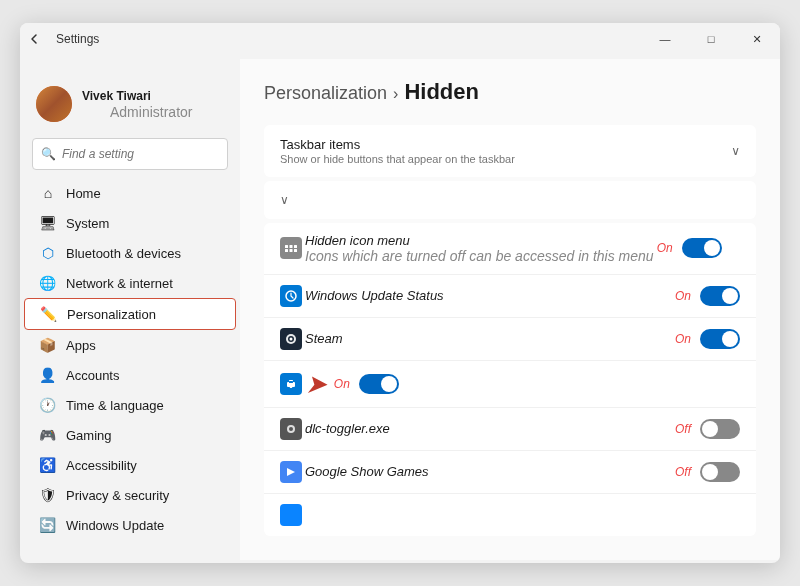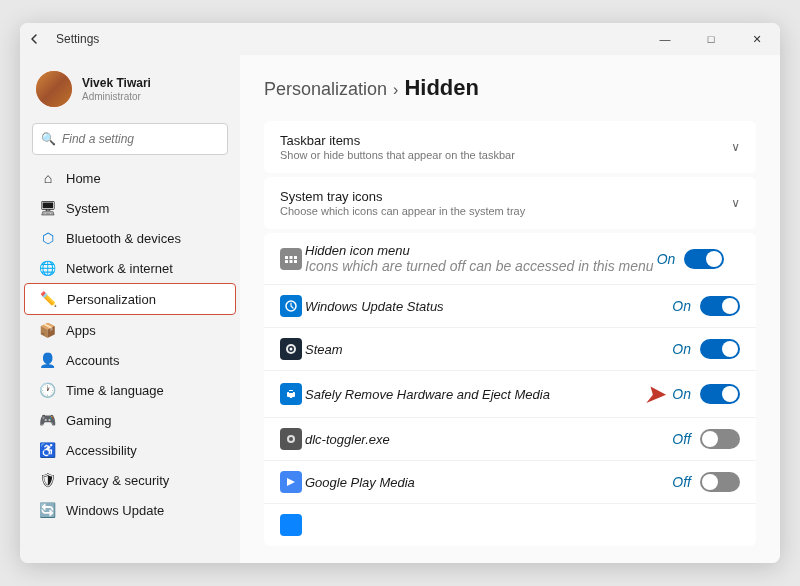--- a/index.html
+++ b/index.html
@@ -59,20 +59,21 @@
       align-items: center;
       justify-content: center;
       cursor: pointer;
       border-radius: 4px;
       margin-right: 8px;
     }
     .body {
       display: flex;
       flex: 1;
       overflow: hidden;
+      align-items: center;
     }
     .sidebar {
       width: 220px;
       background: #f3f3f3;
       flex-shrink: 0;
       display: flex;
       flex-direction: column;
       padding: 8px 0;
       overflow-y: auto;
     }
@@ -98,23 +99,24 @@
       height: 100%;
       background: linear-gradient(135deg, #d4863a 0%, #a0522d 50%, #c0722a 100%);
       border-radius: 50%;
     }
     .user-name {
       font-size: 12px;
       font-weight: 600;
       color: #1a1a1a;
     }
     .user-sub {
-      font-size: 10px;
+      font-size: 14px;
       color: #888;
       margin-top: 1px;
+      margin-left: 28px;
     }
     .search-box {
       margin: 4px 12px 8px 12px;
       height: 32px;
       border: 1px solid #d0d0d0;
       border-radius: 4px;
       background: #fff;
       display: flex;
       align-items: center;
       padding: 0 8px;
@@ -227,22 +229,22 @@
       align-items: center;
       justify-content: center;
       font-size: 13px;
     }
     .tray-item-label {
       flex: 1;
       font-size: 13px;
       color: #1a1a1a;
     }
     .tray-item-status {
-      font-size: 14px;
-      color: #0369a1;
+      font-size: 12px;
+      color: #ef4444;
       margin-right: 6px;
     }
     .toggle {
       width: 40px;
       height: 20px;
       border-radius: 10px;
       position: relative;
       cursor: pointer;
       flex-shrink: 0;
     }
@@ -358,24 +360,20 @@
 
       <div class="section-row">
         <div>
           <div class="section-label">Taskbar items</div>
           <div class="section-sub">Show or hide buttons that appear on the taskbar</div>
         </div>
         <span class="chevron">∨</span>
       </div>
 
       <div class="section-row">
-        <div>
-          <div class="section-label">System tray icons</div>
-          <div class="section-sub">Choose which icons can appear in the system tray</div>
-        </div>
         <span class="chevron">∨</span>
       </div>
 
       <div class="expanded-section">
 
         <div class="tray-item">
           <div class="tray-item-icon" style="background:#888;">
             <svg width="14" height="14" viewBox="0 0 14 14" fill="white">
               <rect x="1" y="4" width="3" height="3" rx="0.5"></rect>
               <rect x="5.5" y="4" width="3" height="3" rx="0.5"></rect>
@@ -426,21 +424,20 @@
 
         <div class="tray-item highlight-row" style="position:relative;">
           <div class="tray-item-icon" style="background:#0078d4;">
             <svg width="14" height="14" viewBox="0 0 14 14" fill="white">
               <rect x="3" y="5" width="8" height="5" rx="1" fill="white"></rect>
               <rect x="5" y="3" width="4" height="3" rx="0.5" fill="white"></rect>
               <rect x="5" y="4" width="4" height="2" rx="0.5" fill="#0078d4"></rect>
               <polygon points="7,9 5.5,11 8.5,11" fill="white"></polygon>
             </svg>
           </div>
-          <div class="tray-item-label">Safely Remove Hardware and Eject Media</div>
 
           <span style="font-size:26px; color:#c0392b; margin-right:4px; line-height:1;">➤</span>
           <span class="tray-item-status">On</span>
           <div class="toggle on">
             <div class="toggle-knob"></div>
           </div>
         </div>
 
         <div class="tray-item">
           <div class="tray-item-icon" style="background:#555;">
@@ -455,21 +452,21 @@
             <div class="toggle-knob"></div>
           </div>
         </div>
 
         <div class="tray-item">
           <div class="tray-item-icon" style="background:#4285f4;">
             <svg width="14" height="14" viewBox="0 0 14 14" fill="white">
               <polygon points="3,3 11,7 3,11" fill="white"></polygon>
             </svg>
           </div>
-          <div class="tray-item-label">Google Play Media</div>
+          <div class="tray-item-label">Google Show Games</div>
           <span class="tray-item-status">Off</span>
           <div class="toggle off">
             <div class="toggle-knob"></div>
           </div>
         </div>
 
         <div class="tray-item">
           <div class="tray-item-icon" style="background:#0a84ff;">
             
           </div>

